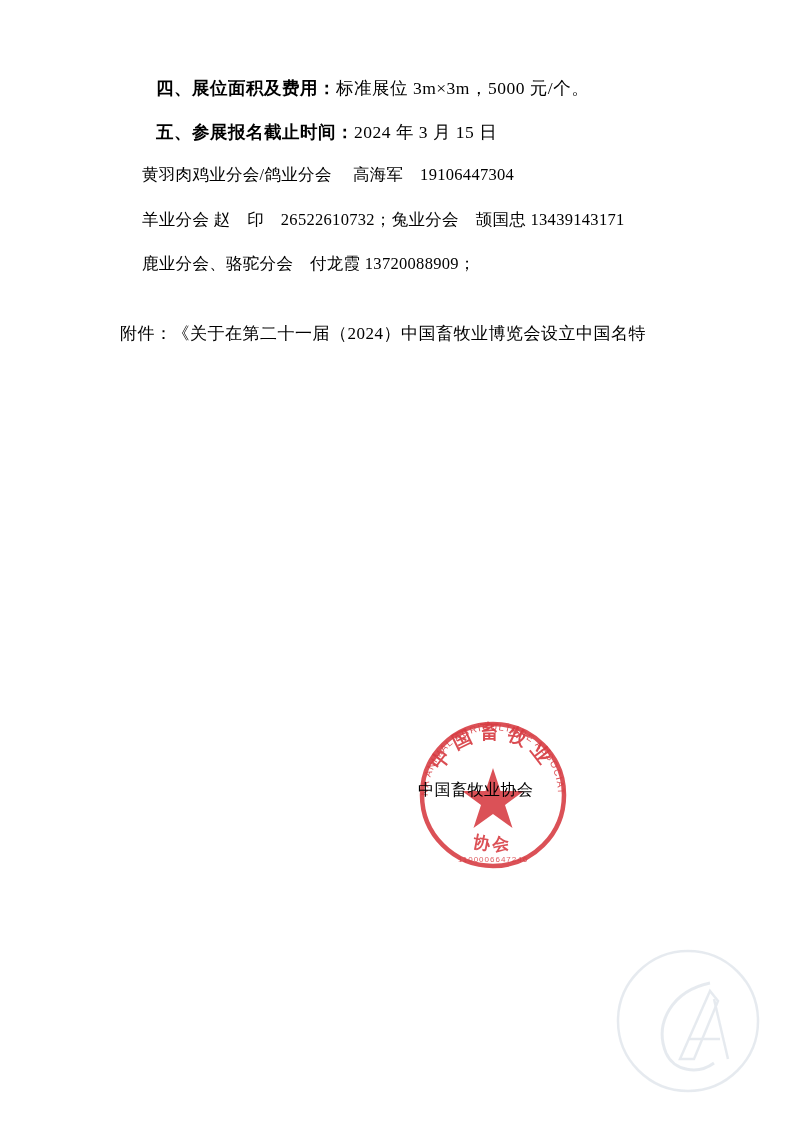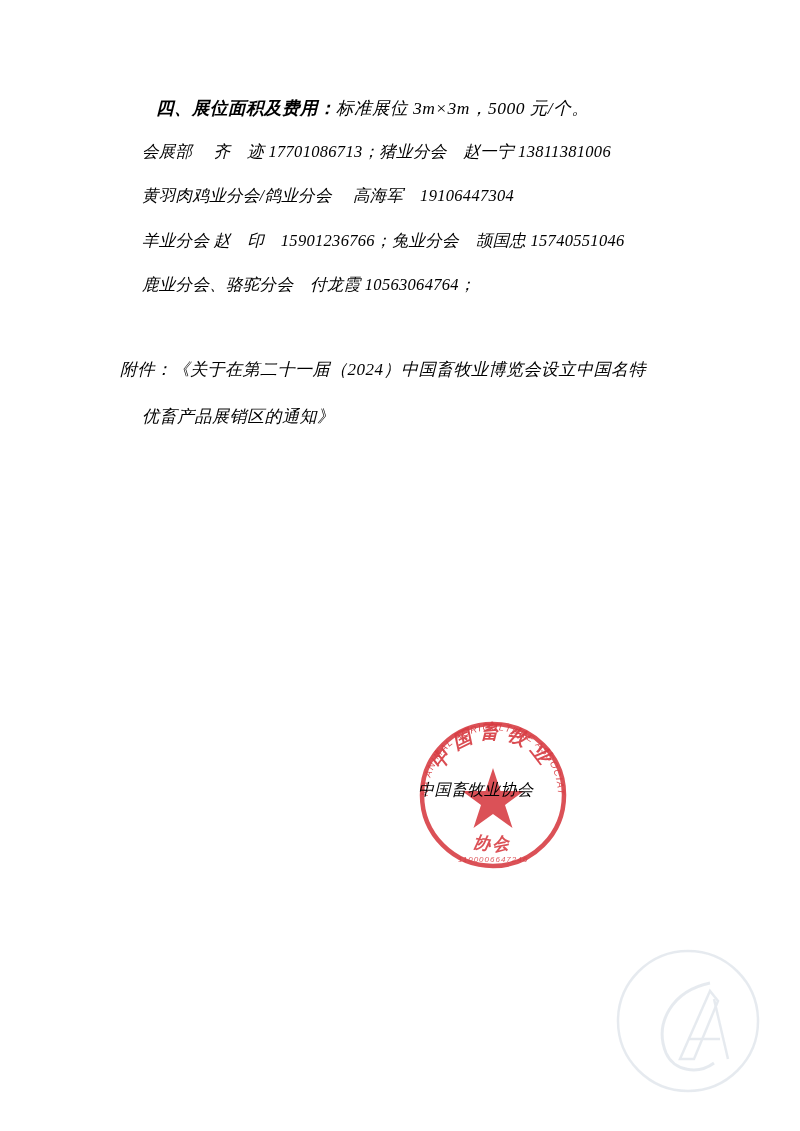--- a/index.html
+++ b/index.html
@@ -13,22 +13,21 @@
     font-family: "Liberation Serif", "DejaVu Serif", serif;
     color: #000000;
     position: relative;
     overflow: hidden;
   }
   .page {
     position: relative;
     width: 798px;
     height: 1131px;
     box-sizing: border-box;
-    padding: 100px 120px 0 120px;
-    font-style: italic;
+    padding: 80px 120px 0 120px;
   }
   .sec-line {
     font-size: 17.5px;
     line-height: 1.0;
     margin: 0 0 26px 0;
     letter-spacing: 0.5px;
     white-space: nowrap;
   }
   .sec-line .num {
     font-weight: bold;
@@ -49,21 +48,21 @@
   }
   .contact-line {
     font-size: 16.5px;
     line-height: 1.0;
     margin: 0 0 28px 0;
     padding-left: 22px;
     white-space: nowrap;
     letter-spacing: 0.3px;
   }
   .attach {
-    margin-top: 67px;
+    margin-top: 52px;
   }
   .attach-line {
     font-size: 17px;
     line-height: 1.0;
     margin: 0 0 30px 0;
     padding-left: 0px;
     letter-spacing: 0.5px;
   }
   .attach-line.second {
     padding-left: 22px;
@@ -107,32 +106,33 @@
 </style>
 </head>
 <body>
 
 <div class="page">
 
   <p class="sec-line">
     <span class="indent"></span><span class="num">四、</span><span class="head">展位面积及费用：</span><span class="body">标准展位 3m×3m，5000 元/个。</span>
   </p>
 
+  <p class="sec-line">
+    <span class="indent"></span><span class="num">五、</span><span class="head">参展报名截止时间：</span><span class="body">2024 年 3 月 15 日</span>
+  </p>
 
 
   <div class="contacts">
-    <p class="contact-line">会展部　 齐　迹 17701086713；猪业分会　赵一宁 13811381006</p>
     <p class="contact-line">黄羽肉鸡业分会/鸽业分会　 高海军　19106447304</p>
-    <p class="contact-line">羊业分会 赵　印　15901236766；兔业分会　颉国忠 15740551046</p>
-    <p class="contact-line">鹿业分会、骆驼分会　付龙霞 10563064764；</p>
+    <p class="contact-line">羊业分会 赵　印　26522610732；兔业分会　颉国忠 13439143171</p>
+    <p class="contact-line">鹿业分会、骆驼分会　付龙霞 13720088909；</p>
   </div>
 
   <div class="attach">
     <p class="attach-line">附件：《关于在第二十一届（2024）中国畜牧业博览会设立中国名特</p>
-    <p class="attach-line second">优畜产品展销区的通知》</p>
   </div>
 
   <div class="seal">
     <svg viewBox="0 0 178 178" width="178" height="178" xmlns="http://www.w3.org/2000/svg">
       <defs>
         <path id="arcTop" d="M 24,89 A 65,65 0 0 1 154,89"></path>
         <path id="arcTopInner" d="M 32,89 A 57,57 0 0 1 146,89"></path>
         <path id="arcBottom" d="M 34,89 A 55,55 0 0 0 144,89"></path>
       </defs>
       <circle cx="89" cy="89" r="71" fill="none" stroke="#d2232a" stroke-width="4.5" opacity="0.9"></circle>

